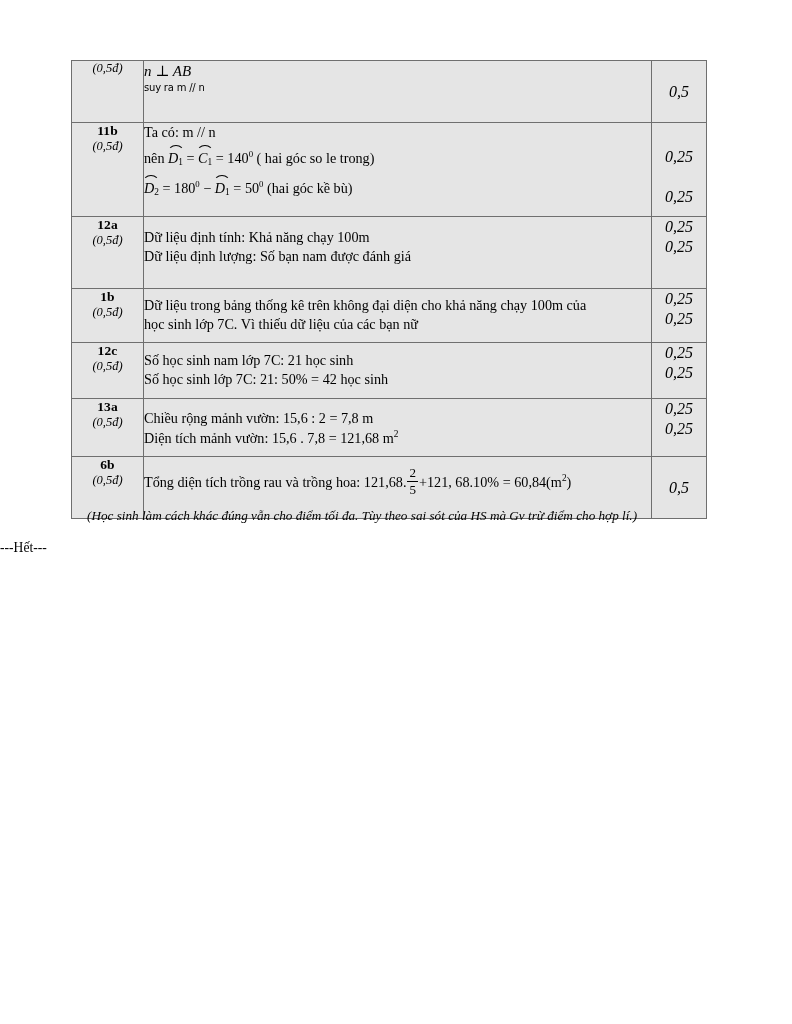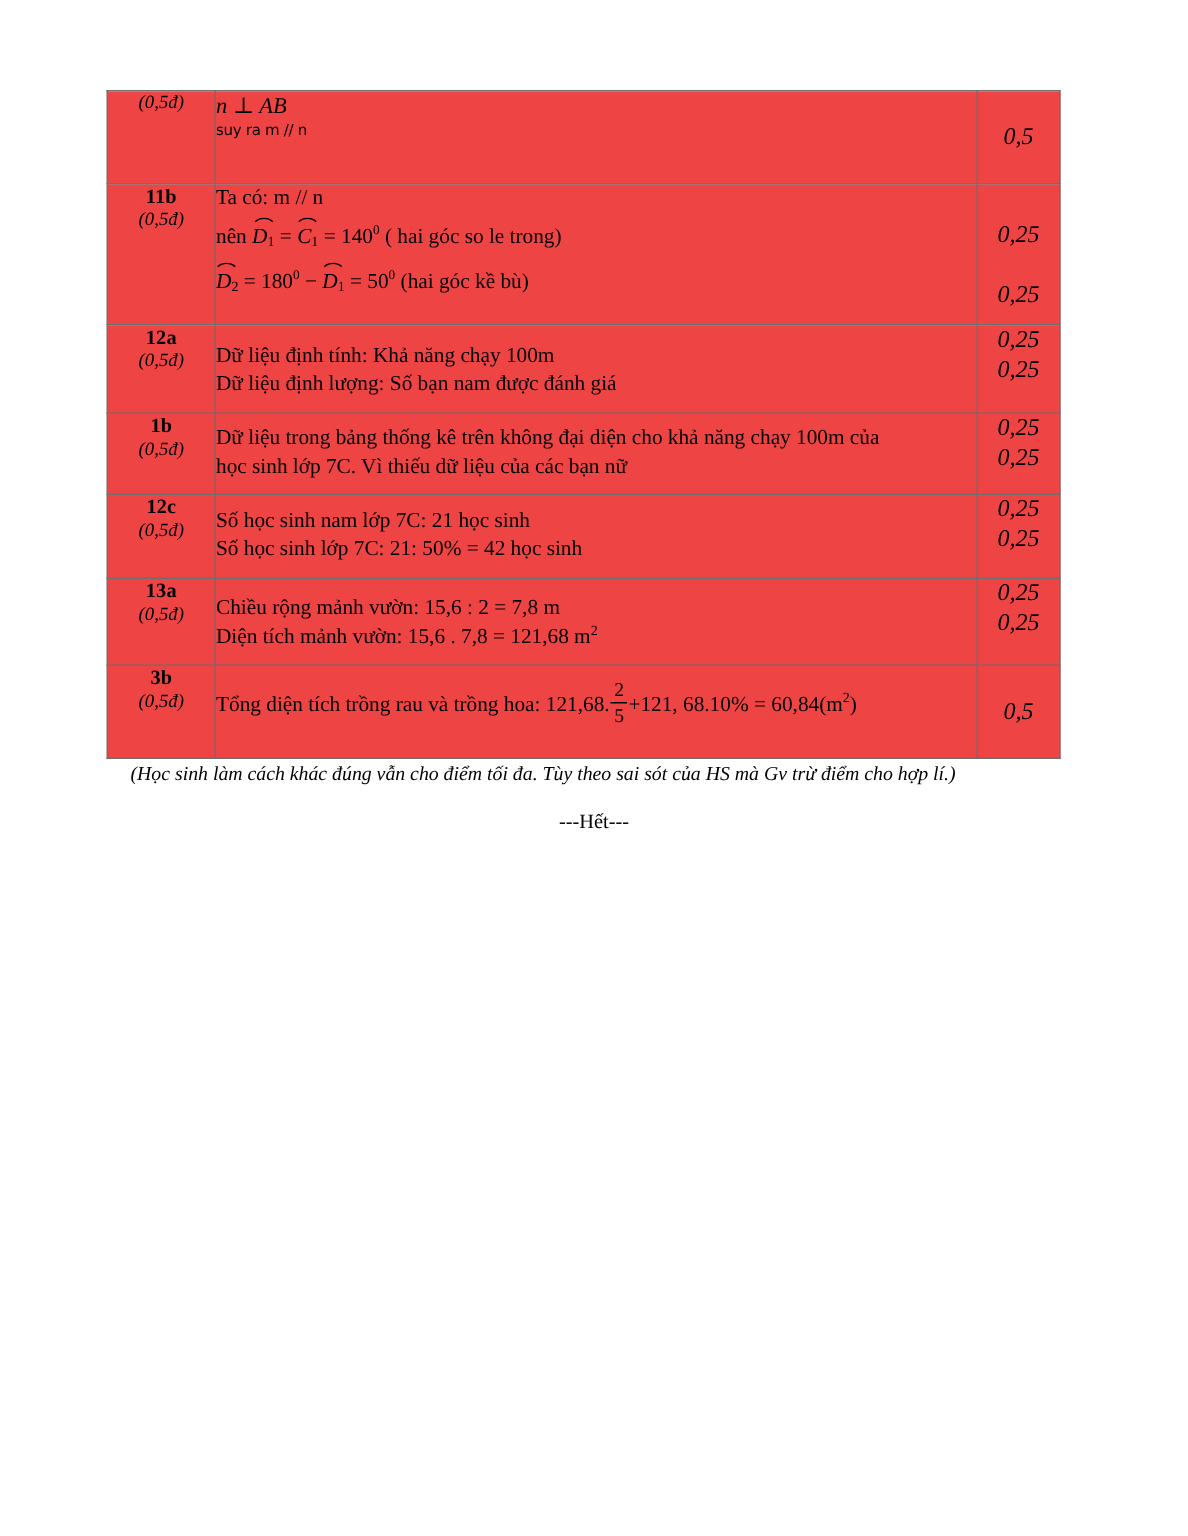--- a/index.html
+++ b/index.html
@@ -29,21 +29,21 @@
     left: 71px;
     top: 60px;
     width: 635px;
     border-collapse: collapse;
     table-layout: fixed;
   }
   .answer-table td {
     border: 1px solid #6f6f6f;
     vertical-align: top;
     padding: 0;
-    background: #ef4444;
+    background: #e5e5e5;
   }
 
   .col-label  { width: 72px; }
   .col-body   { width: 508px; }
   .col-points { width: 55px; }
 
   
   .cell-label {
     text-align: center;
     padding-top: 5px;
@@ -162,21 +162,20 @@
     font-style: italic;
     font-size: 13.2px;
     white-space: nowrap;
     margin-left: 11px;
   }
   .end-mark {
     position: absolute;
     left: 0;
     top: 540px;
     width: 792px;
-    text-align: center;
     font-size: 13.6px;
   }
 </style>
 </head>
 <body>
 
 <div class="page">
 
   <table class="answer-table">
     <colgroup>
@@ -231,21 +230,21 @@
           </div>
         </td>
         <td class="cell-points">
           <div class="pt-spaced">
             <div style="margin-top:24px">0,25</div>
             <div>0,25</div>
           </div>
         </td>
       </tr>
 
-      <tr style="height:59px">
+      <tr style="height:72px">
         <td class="cell-label">
           <div class="lbl-code">12a</div>
           <div class="lbl-score">(0,5đ)</div>
         </td>
         <td class="cell-body" style="padding-top:11px">
           <div class="ln">Dữ liệu định tính: Khả năng chạy 100m</div>
           <div class="ln">Dữ liệu định lượng: Số bạn nam được đánh giá</div>
         </td>
         <td class="cell-points">
           <div>0,25</div>
@@ -295,21 +294,21 @@
           </div>
         </td>
         <td class="cell-points">
           <div>0,25</div>
           <div>0,25</div>
         </td>
       </tr>
 
       <tr style="height:62px">
         <td class="cell-label">
-          <div class="lbl-code">3b</div>
+          <div class="lbl-code">6b</div>
           <div class="lbl-score">(0,5đ)</div>
         </td>
         <td class="cell-body">
           <div class="row13b-line">
             <span>Tổng diện tích trồng rau và trồng hoa:</span>
             <span>121,68.</span><span class="frac"><span class="num">2</span><span class="bar"></span><span class="den">5</span></span><span>+121, 68.10%</span>
             <span>=</span>
             <span><span>60,84(m</span><sup class="sq">2</sup><span>)</span></span>
           </div>
         </td>

